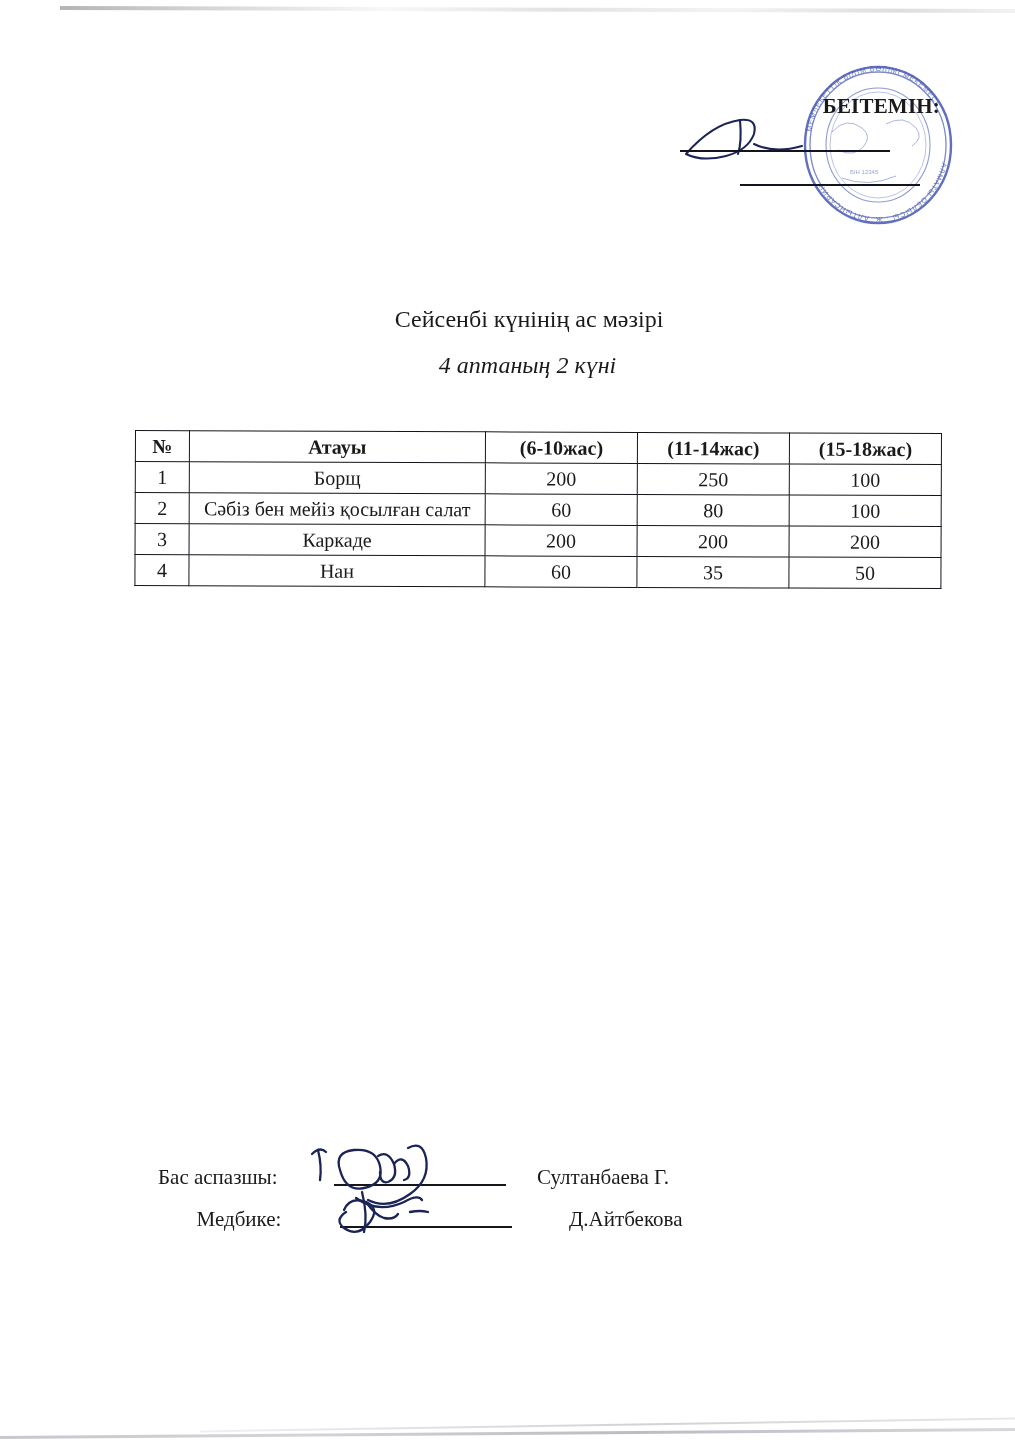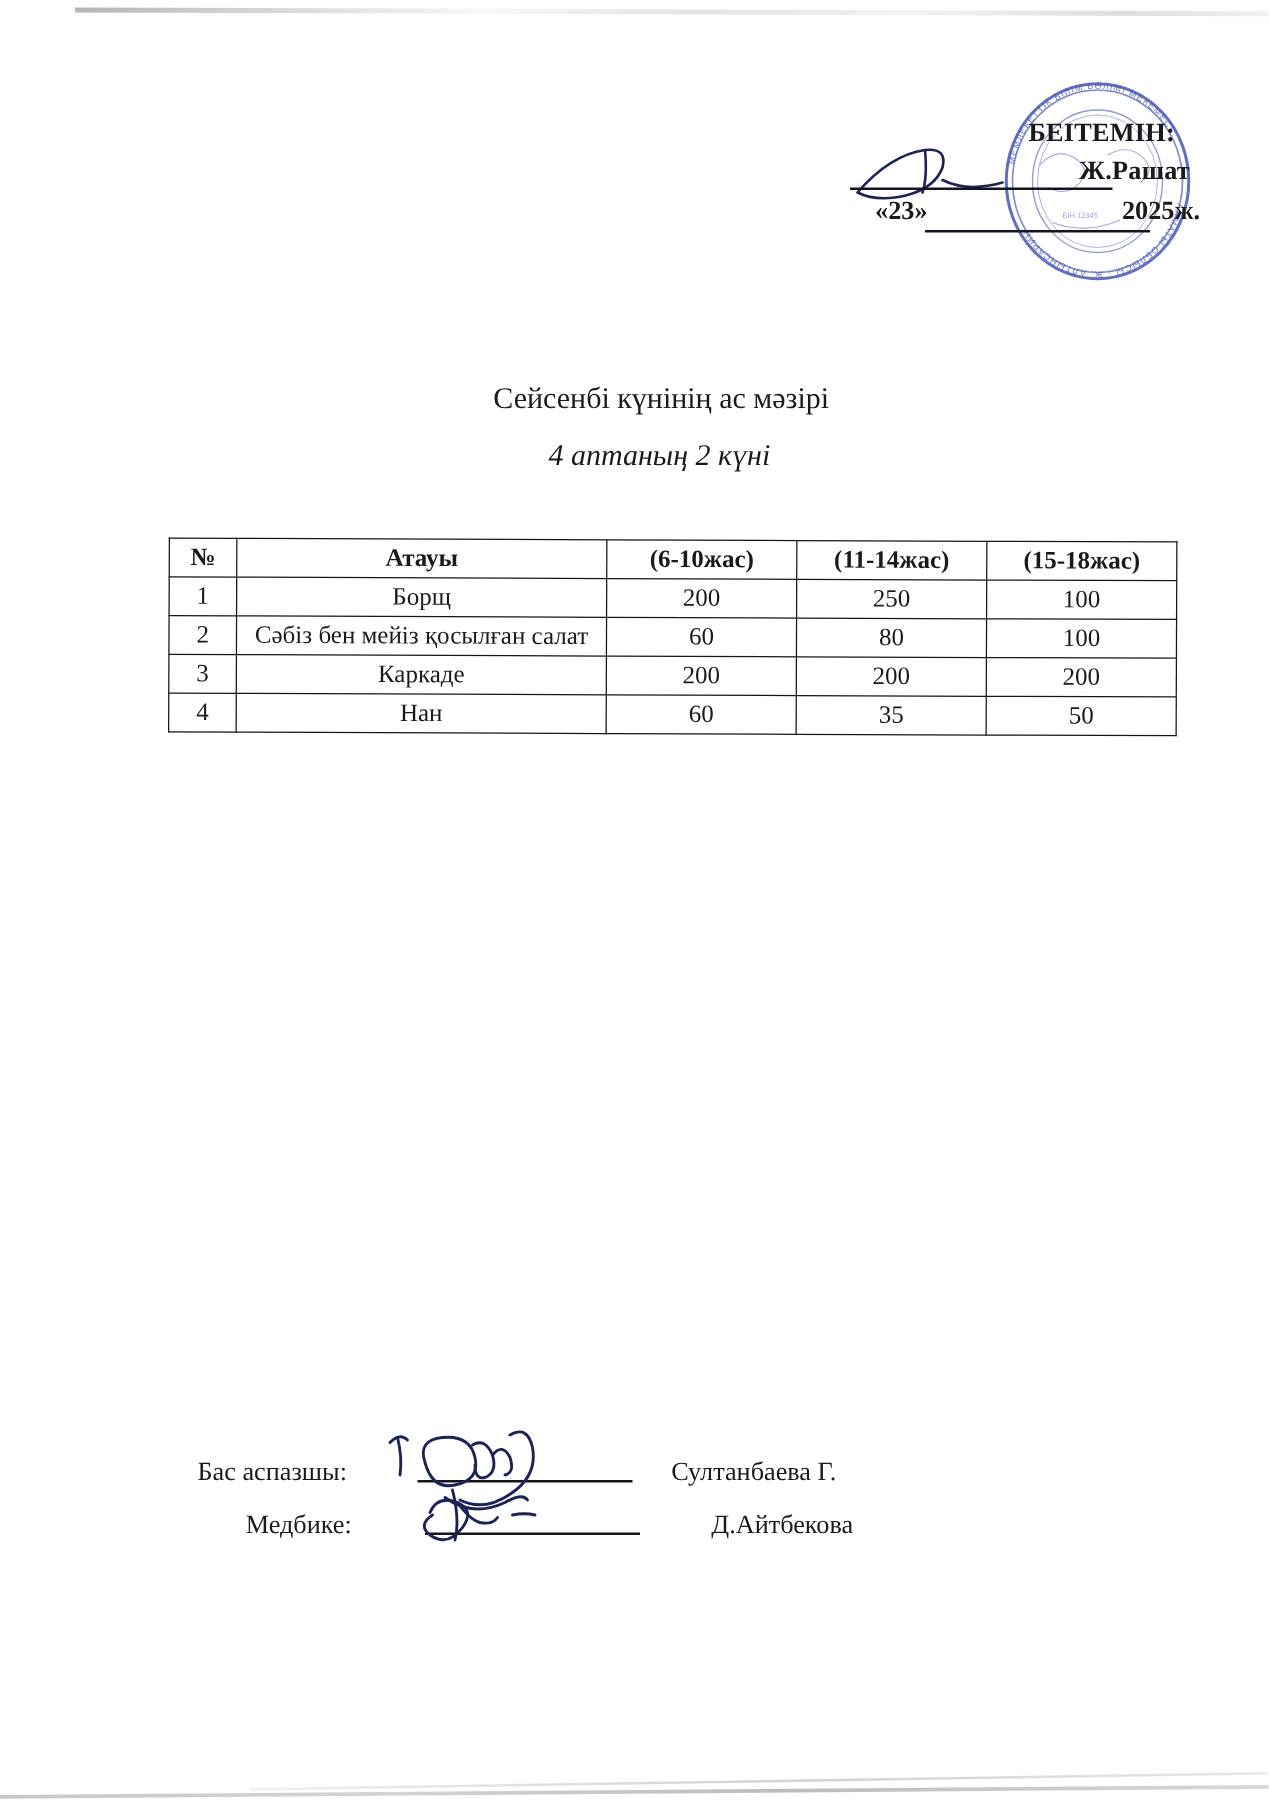--- a/index.html
+++ b/index.html
@@ -281,28 +281,22 @@
         <path d="M 78,48 q 20,10 48,2"></path>
       </g>
     </svg>
   </div>
 
   <div class="rule-a"></div>
   <div class="rule-b"></div>
 
   <div class="approval">
     <div class="ln l1">БЕІТЕМІН:</div>
-    <div class="ln l2">Ж.Рашат</div>
-  </div>
-
-  <div class="date-row">
-    <span class="date-quote">«23»</span>
-    <span class="date-gap"></span>
-    <span class="date-year">2025ж.</span>
-  </div>
+  </div>
+
 
   <div class="doc-title">Сейсенбі күнінің ас мәзірі</div>
   <div class="doc-subtitle">4 аптаның 2 күні</div>
 
   <div class="table-wrap">
     <table class="menu">
       <colgroup>
         <col class="col-no">
           <col class="col-name">
           <col class="col-age">

